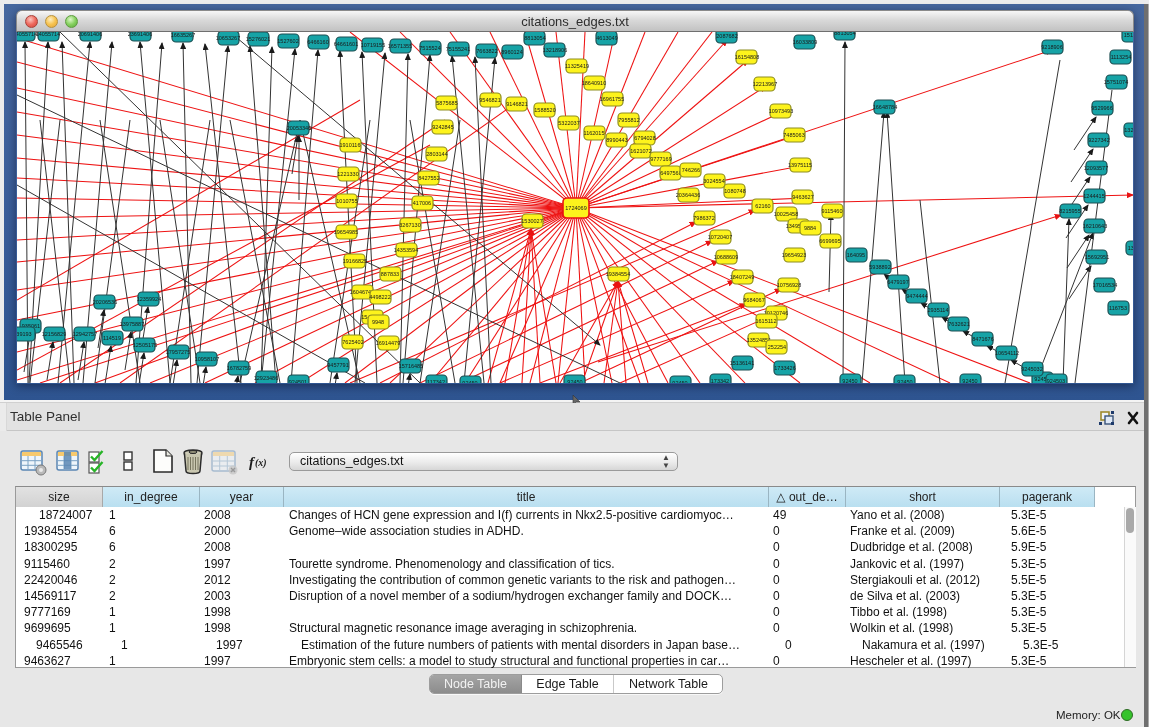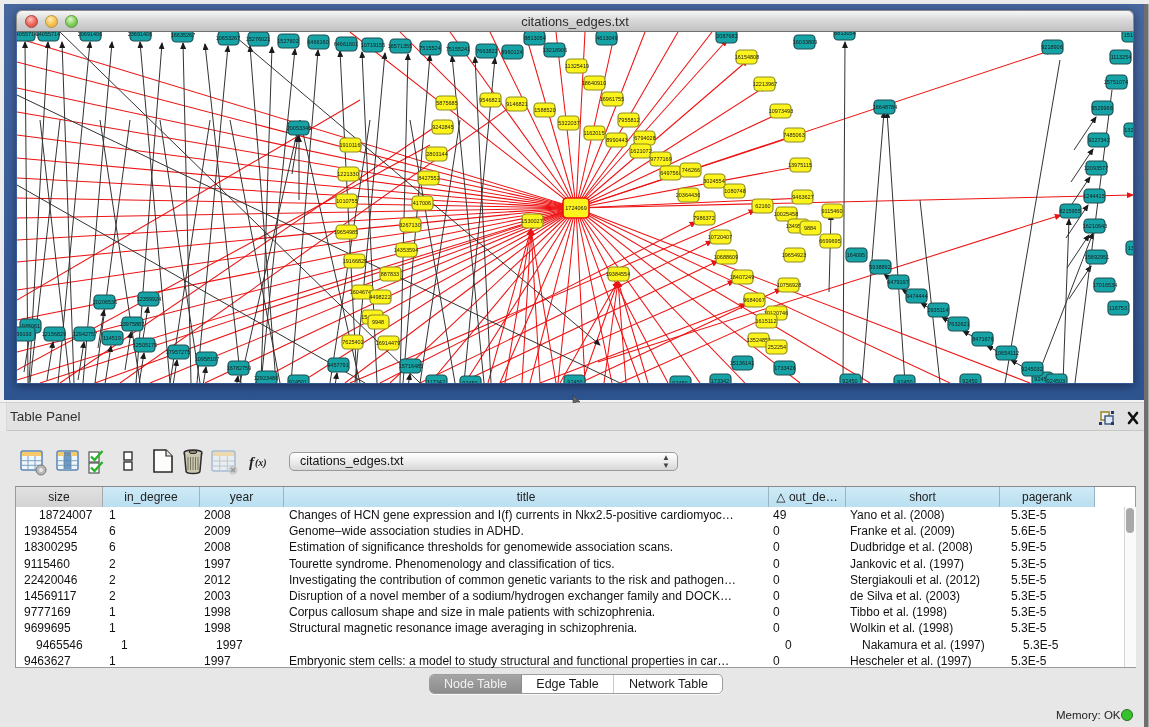--- a/index.html
+++ b/index.html
@@ -871,31 +871,30 @@
       <div class="c" style="left:93px;width:91px">1</div>
       <div class="c" style="left:188px;width:80px">2008</div>
       <div class="c" style="left:273px;width:480px">Changes of HCN gene expression and I(f) currents in Nkx2.5-positive cardiomyoc…</div>
       <div class="c" style="left:757px;width:73px">49</div>
       <div class="c" style="left:834px;width:150px">Yano et al. (2008)</div>
       <div class="c" style="left:995px;width:84px">5.3E-5</div>
     </div>
     <div class="row" style="top:36.2px;left:0;width:1119px">
       <div class="c" style="left:8px;width:79px">19384554</div>
       <div class="c" style="left:93px;width:91px">6</div>
-      <div class="c" style="left:188px;width:80px">2009</div>
+      <div class="c" style="left:188px;width:80px">2000</div>
       <div class="c" style="left:273px;width:480px">Genome–wide association studies in ADHD.</div>
       <div class="c" style="left:757px;width:73px">0</div>
       <div class="c" style="left:834px;width:150px">Franke et al. (2009)</div>
       <div class="c" style="left:995px;width:84px">5.6E-5</div>
     </div>
     <div class="row" style="top:52.4px;left:0;width:1119px">
       <div class="c" style="left:8px;width:79px">18300295</div>
       <div class="c" style="left:93px;width:91px">6</div>
       <div class="c" style="left:188px;width:80px">2008</div>
-      <div class="c" style="left:273px;width:480px">Estimation of significance thresholds for genomewide association scans.</div>
       <div class="c" style="left:757px;width:73px">0</div>
       <div class="c" style="left:834px;width:150px">Dudbridge et al. (2008)</div>
       <div class="c" style="left:995px;width:84px">5.9E-5</div>
     </div>
     <div class="row" style="top:68.6px;left:0;width:1119px">
       <div class="c" style="left:8px;width:79px">9115460</div>
       <div class="c" style="left:93px;width:91px">2</div>
       <div class="c" style="left:188px;width:80px">1997</div>
       <div class="c" style="left:273px;width:480px">Tourette syndrome. Phenomenology and classification of tics.</div>
       <div class="c" style="left:757px;width:73px">0</div>
@@ -917,38 +916,38 @@
       <div class="c" style="left:188px;width:80px">2003</div>
       <div class="c" style="left:273px;width:480px">Disruption of a novel member of a sodium/hydrogen exchanger family and DOCK…</div>
       <div class="c" style="left:757px;width:73px">0</div>
       <div class="c" style="left:834px;width:150px">de Silva et al. (2003)</div>
       <div class="c" style="left:995px;width:84px">5.3E-5</div>
     </div>
     <div class="row" style="top:117.2px;left:0;width:1119px">
       <div class="c" style="left:8px;width:79px">9777169</div>
       <div class="c" style="left:93px;width:91px">1</div>
       <div class="c" style="left:188px;width:80px">1998</div>
-      <div class="c" style="left:273px;width:480px">Corpus callosum shape and size in male patients with schizophrenia.</div>
       <div class="c" style="left:757px;width:73px">0</div>
       <div class="c" style="left:834px;width:150px">Tibbo et al. (1998)</div>
       <div class="c" style="left:995px;width:84px">5.3E-5</div>
     </div>
     <div class="row" style="top:133.4px;left:0;width:1119px">
       <div class="c" style="left:8px;width:79px">9699695</div>
       <div class="c" style="left:93px;width:91px">1</div>
       <div class="c" style="left:188px;width:80px">1998</div>
       <div class="c" style="left:273px;width:480px">Structural magnetic resonance image averaging in schizophrenia.</div>
       <div class="c" style="left:757px;width:73px">0</div>
       <div class="c" style="left:834px;width:150px">Wolkin et al. (1998)</div>
       <div class="c" style="left:995px;width:84px">5.3E-5</div>
     </div>
     <div class="row" style="top:149.6px;left:12px;width:1119px">
       <div class="c" style="left:8px;width:79px">9465546</div>
       <div class="c" style="left:93px;width:91px">1</div>
       <div class="c" style="left:188px;width:80px">1997</div>
+      <div class="c" style="left:273px;width:480px">Estimation of the future numbers of patients with mental disorders in Japan base…</div>
       <div class="c" style="left:757px;width:73px">0</div>
       <div class="c" style="left:834px;width:150px">Nakamura et al. (1997)</div>
       <div class="c" style="left:995px;width:84px">5.3E-5</div>
     </div>
     <div class="row" style="top:165.8px;left:0;width:1119px">
       <div class="c" style="left:8px;width:79px">9463627</div>
       <div class="c" style="left:93px;width:91px">1</div>
       <div class="c" style="left:188px;width:80px">1997</div>
       <div class="c" style="left:273px;width:480px">Embryonic stem cells: a model to study structural and functional properties in car…</div>
       <div class="c" style="left:757px;width:73px">0</div>

